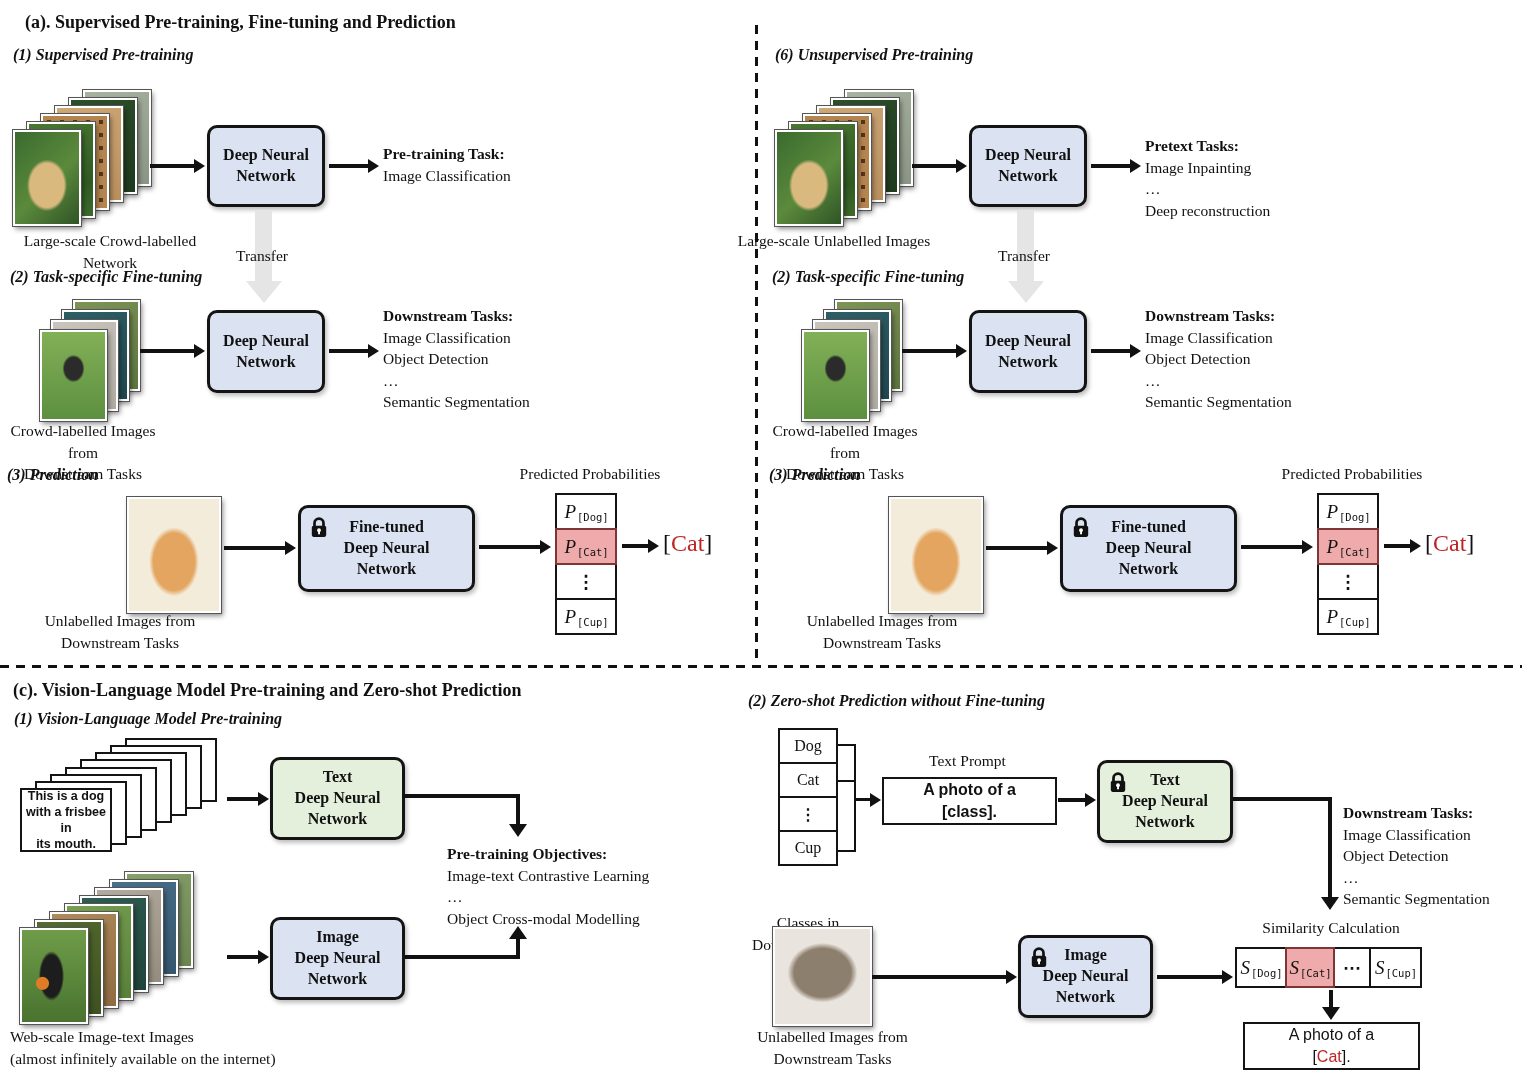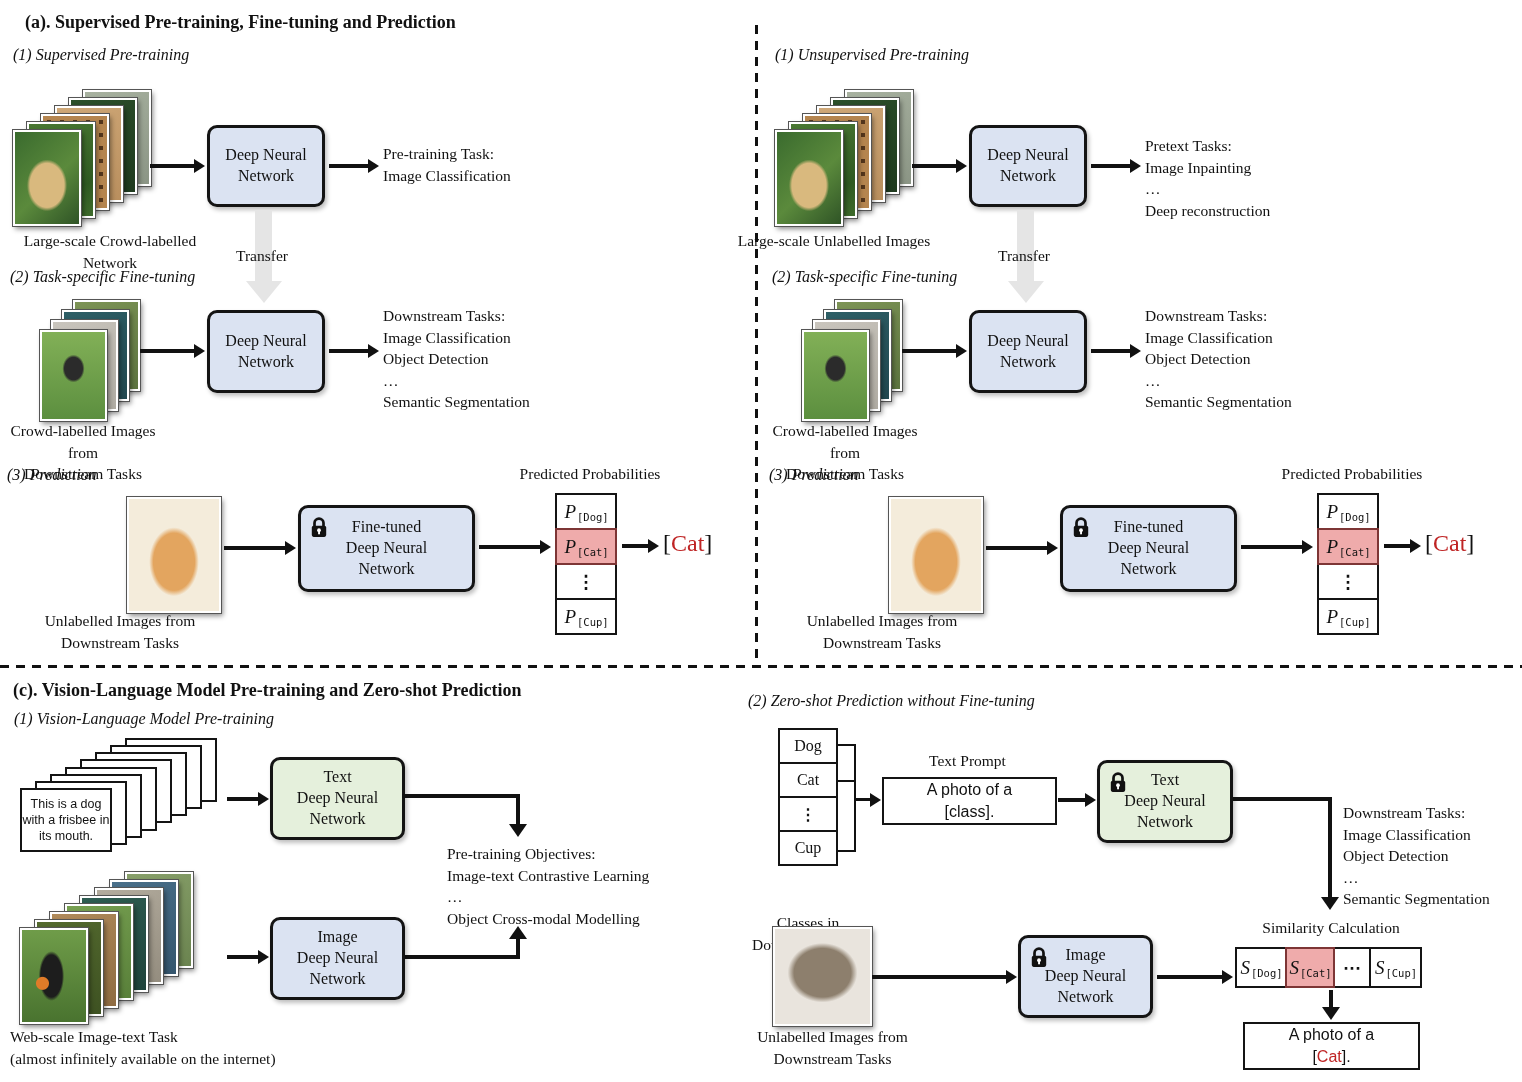--- a/index.html
+++ b/index.html
@@ -1,24 +1,24 @@
 <!DOCTYPE html>
 <html><head>
 <meta charset="utf-8">
 <style>
   html,body{margin:0;padding:0;background:#fff;}
   #canvas{position:relative;width:1522px;height:1082px;background:#fff;overflow:hidden;
           font-family:"Liberation Serif",serif;color:#111;}
   .abs{position:absolute;}
-  .pre{white-space:pre-line;}
+  .pre{white-space:pre-line;font-weight:bold;}
   .sans{font-family:"Liberation Sans",sans-serif;}
   .panel-title{font-weight:bold;font-size:18px;}
-  .step-label{font-style:italic;font-size:16px;}
+  .step-label{font-style:italic;font-size:16px;font-weight:bold;}
   .body-txt{font-size:15.5px;line-height:21.5px;}
-  .bold{font-weight:normal;}
+  .bold{font-weight:bold;}
   .center{text-align:center;}
   
   .dnn{position:absolute;border:3px solid #141414;border-radius:10px;display:flex;align-items:center;
        justify-content:center;text-align:center;font-size:16px;line-height:1.3;
        box-shadow:2px 3px 4px rgba(0,0,0,.25);}
   .blue{background:#dbe3f2;}
   .green{background:#e5f0dc;}
   
   .ha{position:absolute;background:#111;height:3.5px;}
   .ha::after{content:"";position:absolute;right:-10px;top:50%;transform:translateY(-50%);
@@ -189,21 +189,21 @@
     <div class="pcell">
         <span class="psym">P</span>
         <span class="psub">[Cup]</span>
       </div>
   </div>
   <div class="ha" style="left:622px;top:544px;width:27px"></div>
   <div class="abs" style="left:663px;top:530px;font-size:24px">
     <span>[</span><span class="red">Cat</span><span>]</span>
   </div>
 
-  <div class="abs step-label" style="left:775px;top:46px">(1) Unsupervised Pre-training</div>
+  <div class="abs step-label" style="left:775px;top:46px">(6) Unsupervised Pre-training</div>
 
   <div>
     <div class="photo ph-grey" style="left:845px;top:90px;width:64px;height:92px"></div>
     <div class="photo ph-dgreen" style="left:831px;top:98px;width:64px;height:92px"></div>
     <div class="photo ph-tan" style="left:817px;top:106px;width:64px;height:92px"></div>
     <div class="photo ph-leopard" style="left:803px;top:114px;width:64px;height:92px"></div>
     <div class="photo ph-leaf" style="left:789px;top:122px;width:64px;height:92px"></div>
     <div class="photo ph-dog" style="left:775px;top:130px;width:64px;height:92px"></div>
   </div>
   <div class="abs body-txt center" style="left:728px;top:230px;width:212px">Large-scale Unlabelled Images</div>
@@ -336,21 +336,21 @@
     <div class="photo ph-olive" style="left:35px;top:920px;width:64px;height:92px"></div>
     <div class="photo ph-collie" style="left:20px;top:928px;width:64px;height:92px"></div>
   </div>
   <div class="ha" style="left:227px;top:955px;width:32px"></div>
   <div class="dnn blue" style="left:270px;top:917px;width:129px;height:77px">
     <span class="pre">Image
 Deep Neural
 Network</span>
   </div>
   <div class="abs body-txt" style="left:10px;top:1026px">
-    <div>Web-scale Image-text Task</div>
+    <div>Web-scale Image-text Images</div>
     <div>(almost infinitely available on the internet)</div>
   </div>
 
   <div class="abs step-label" style="left:748px;top:692px">(2) Zero-shot Prediction without Fine-tuning</div>
 
   <div class="ccol" style="left:778px;top:728px">
     <div class="ccell">Dog</div>
     <div class="ccell">Cat</div>
     <div class="ccell pdots">⋮</div>
     <div class="ccell">Cup</div>

